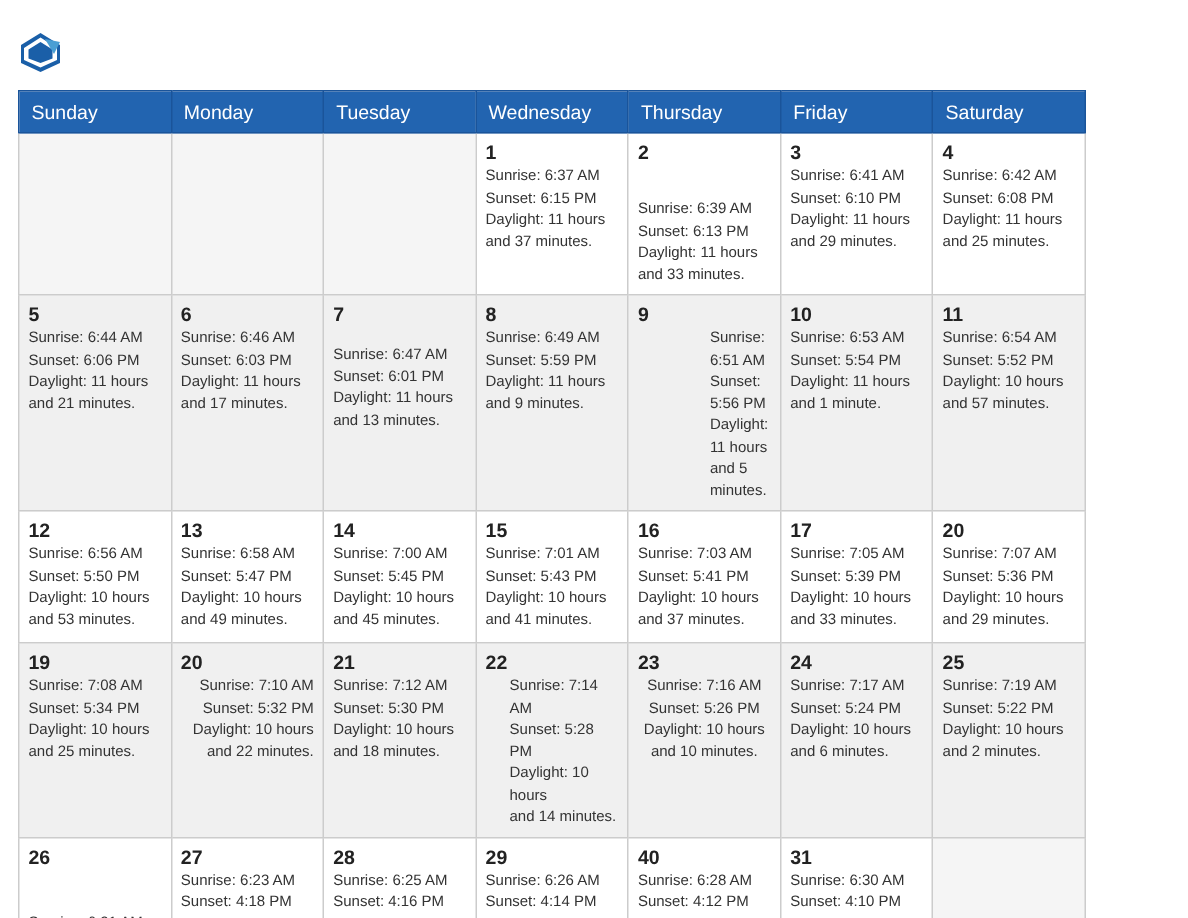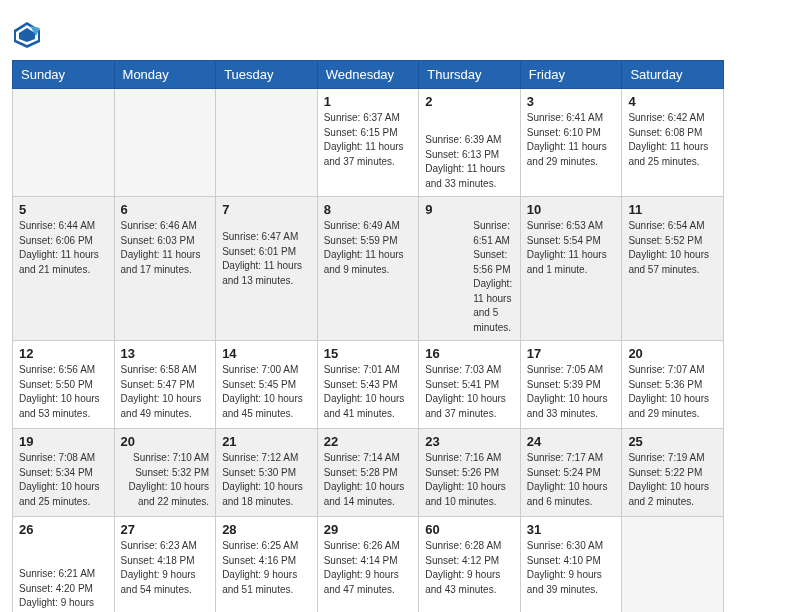--- a/index.html
+++ b/index.html
@@ -275,28 +275,28 @@
           </td>
           <td>
             <div class="day-number">21</div>
             <div class="day-info" style="white-space: pre-line;">Sunrise: 7:12 AM
 Sunset: 5:30 PM
 Daylight: 10 hours
 and 18 minutes.</div>
           </td>
           <td>
             <div class="day-number">22</div>
-            <div class="day-info" style="white-space: pre-line;">Sunrise: 7:14 AM
+            <div class="day-info" style="white-space: pre-line; margin-left: 16px;">Sunrise: 7:14 AM
 Sunset: 5:28 PM
 Daylight: 10 hours
 and 14 minutes.</div>
           </td>
           <td>
             <div class="day-number">23</div>
-            <div class="day-info" style="white-space: pre-line;">Sunrise: 7:16 AM
+            <div class="day-info" style="white-space: pre-line; text-align: center;">Sunrise: 7:16 AM
 Sunset: 5:26 PM
 Daylight: 10 hours
 and 10 minutes.</div>
           </td>
           <td>
             <div class="day-number">24</div>
             <div class="day-info" style="white-space: pre-line;">Sunrise: 7:17 AM
 Sunset: 5:24 PM
 Daylight: 10 hours
 and 6 minutes.</div>
@@ -332,21 +332,21 @@
 and 51 minutes.</div>
           </td>
           <td>
             <div class="day-number">29</div>
             <div class="day-info" style="white-space: pre-line;">Sunrise: 6:26 AM
 Sunset: 4:14 PM
 Daylight: 9 hours
 and 47 minutes.</div>
           </td>
           <td>
-            <div class="day-number">60</div>
+            <div class="day-number">40</div>
             <div class="day-info" style="white-space: pre-line;">Sunrise: 6:28 AM
 Sunset: 4:12 PM
 Daylight: 9 hours
 and 43 minutes.</div>
           </td>
           <td>
             <div class="day-number">31</div>
             <div class="day-info" style="white-space: pre-line;">Sunrise: 6:30 AM
 Sunset: 4:10 PM
 Daylight: 9 hours

